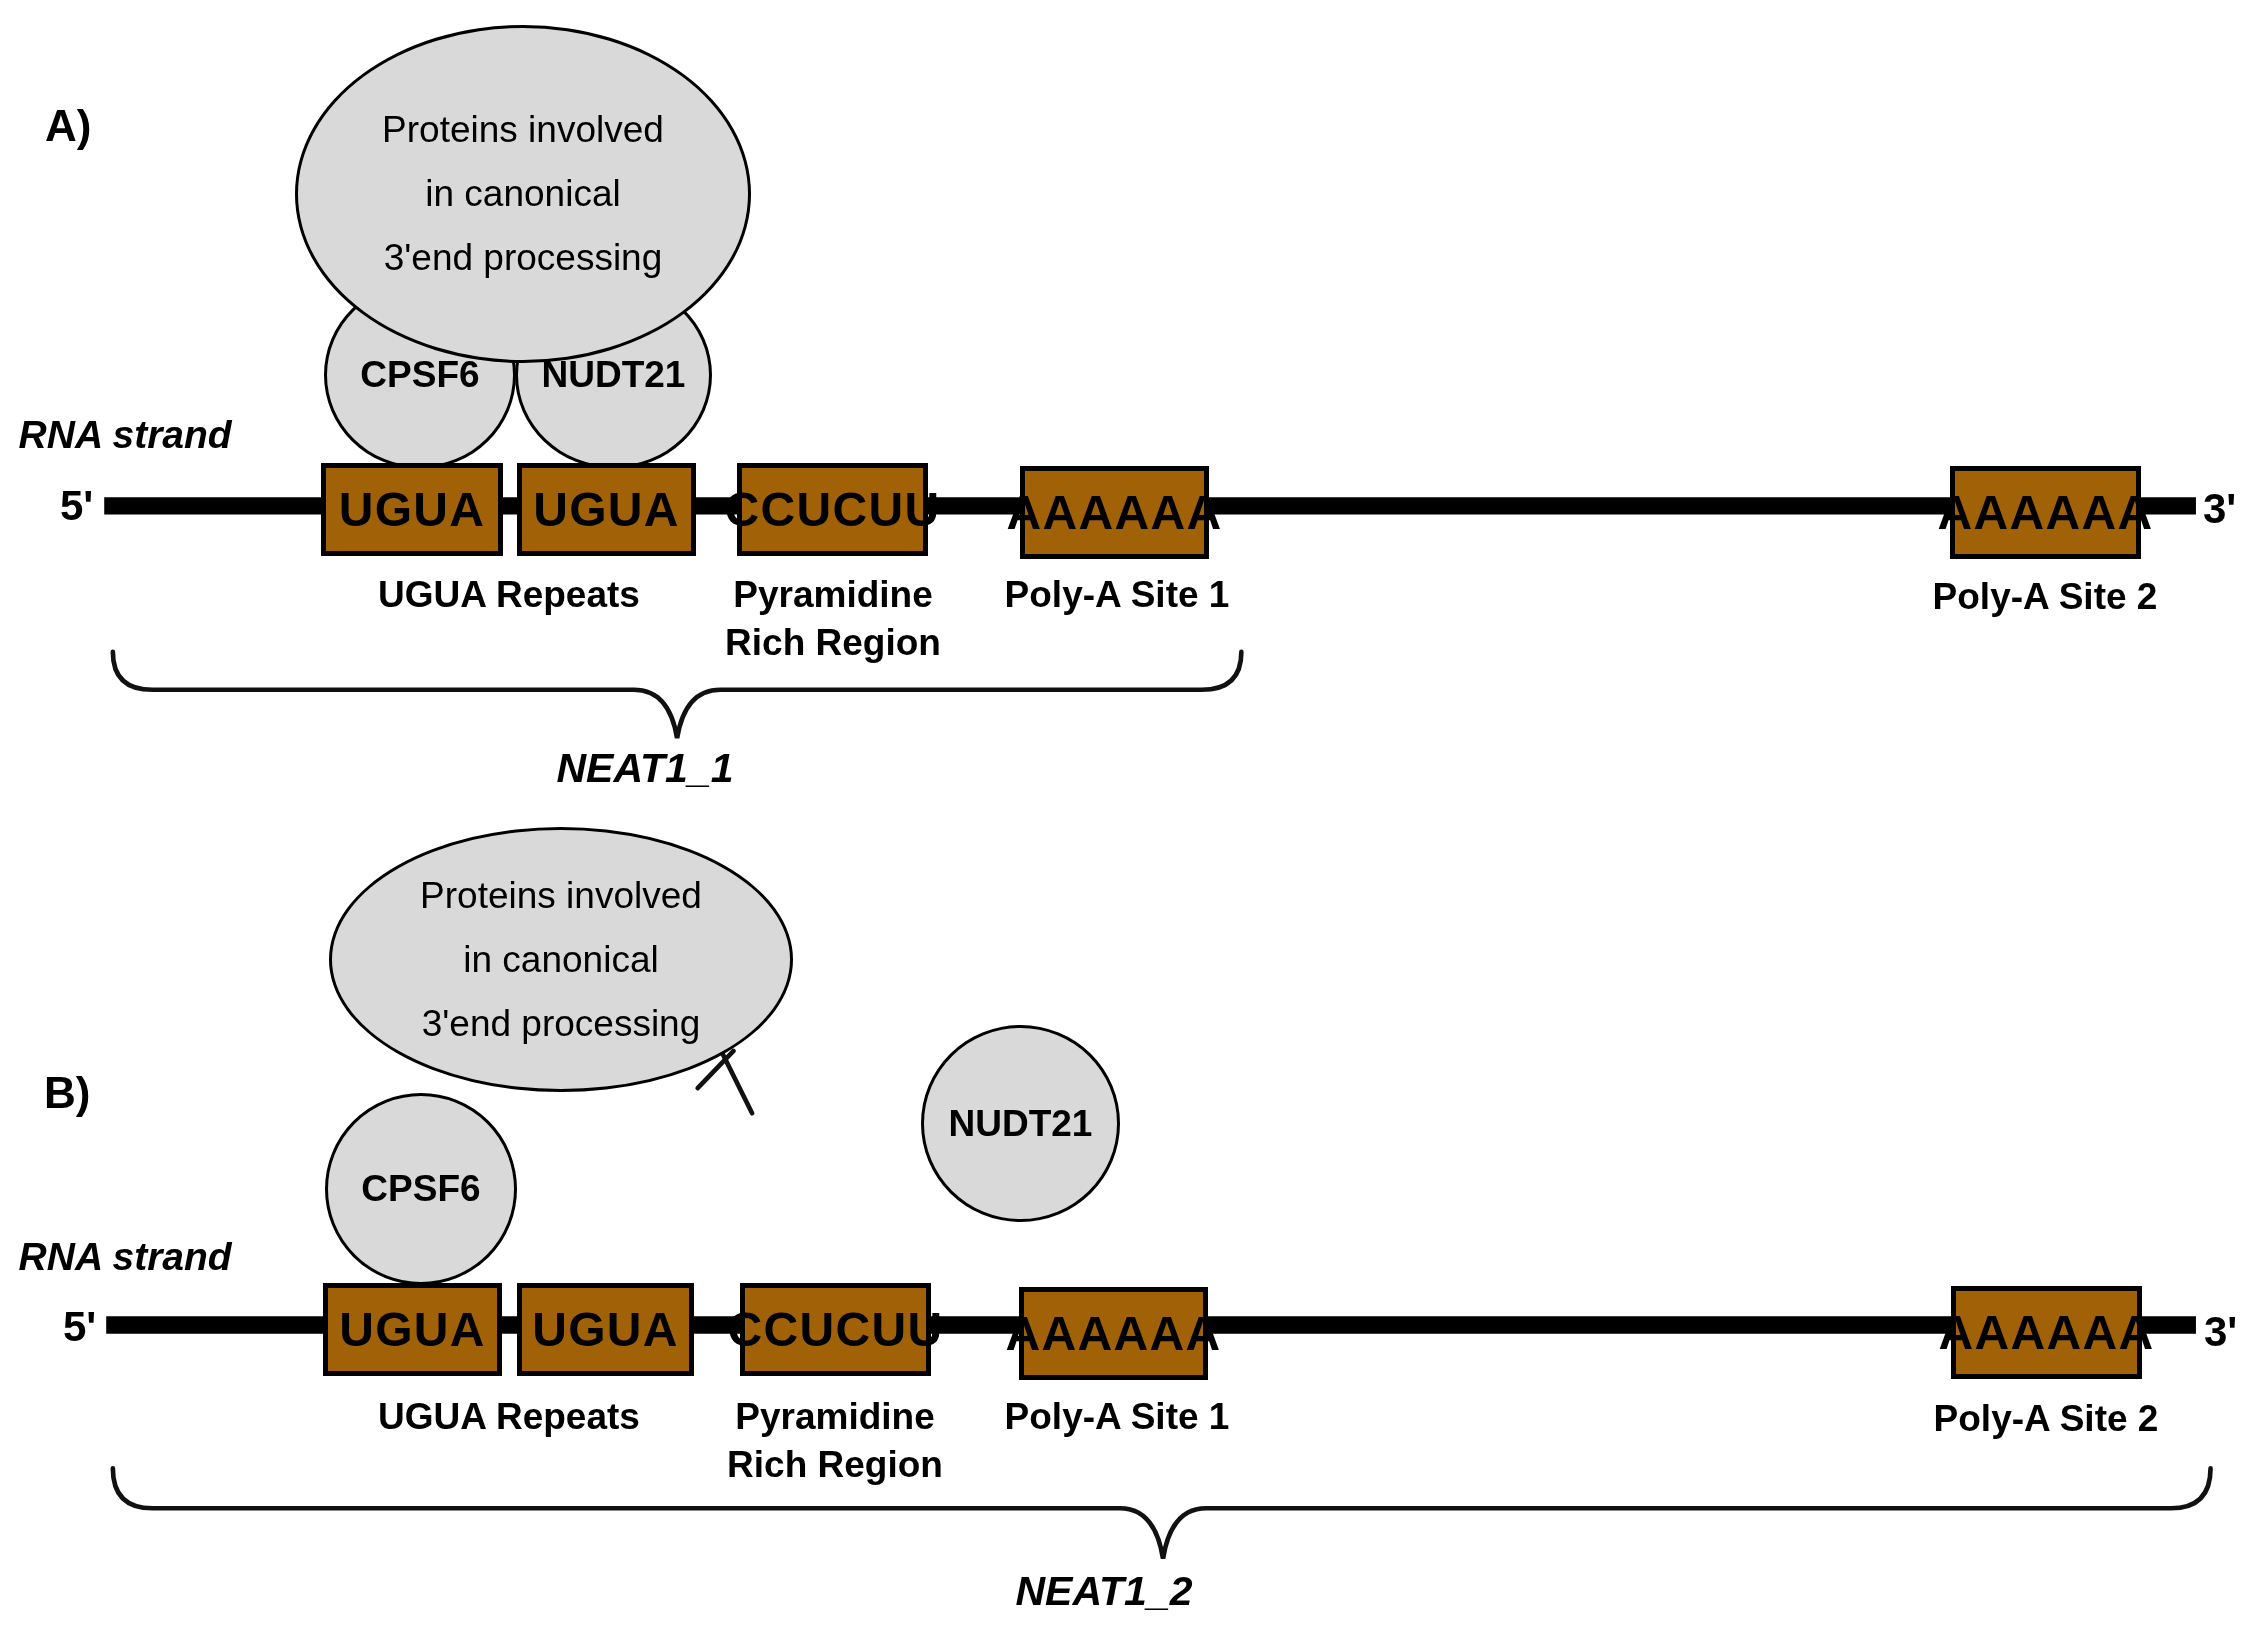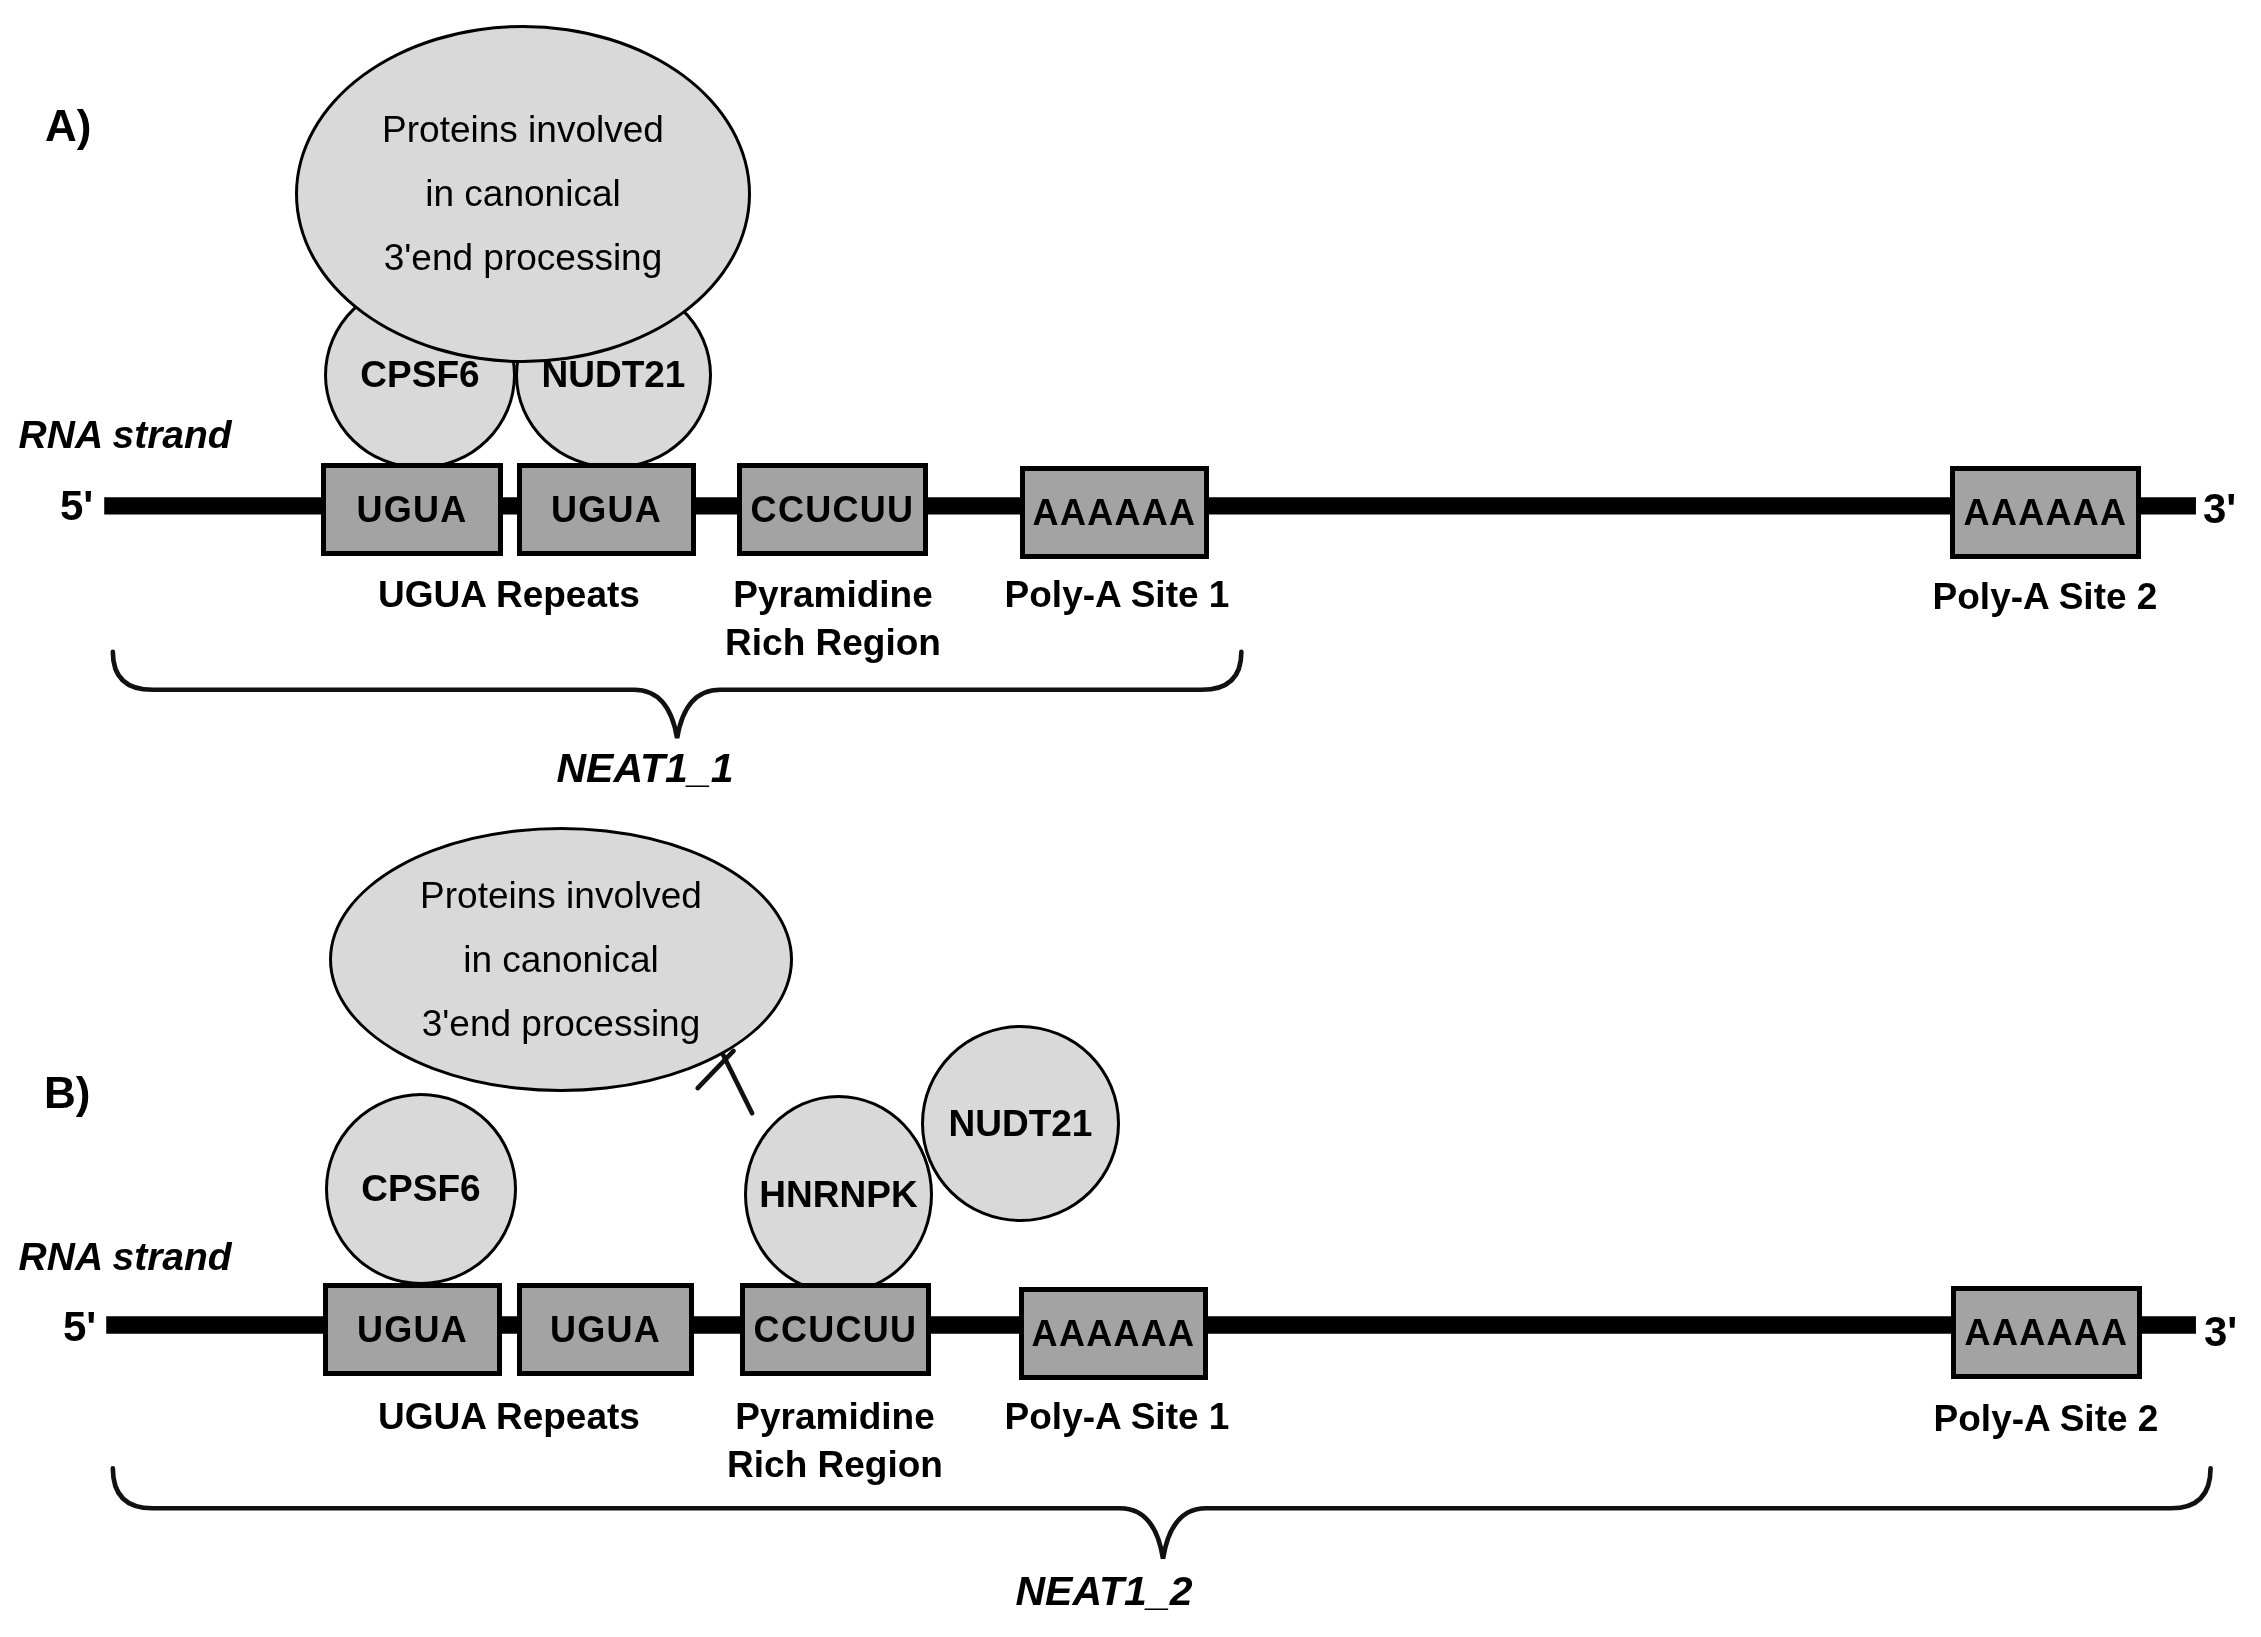--- a/index.html
+++ b/index.html
@@ -23,23 +23,23 @@
   }
   .big-ellipse .txt{
     font-size:37px;font-weight:normal;line-height:64px;
   }
   .protein{
     background:#d9d9d9;border:3.3px solid #000000;border-radius:50%;
     display:flex;align-items:center;justify-content:center;
     font-size:37px;font-weight:bold;z-index:2;text-align:center;
   }
   .seq-box{
-    background:#a3a3a3;border:5.3px solid #000000;
+    background:#a16207;border:5.3px solid #000000;
     display:flex;align-items:center;justify-content:center;
-    font-size:36px;font-weight:bold;letter-spacing:1.3px;z-index:4;
+    font-size:48px;font-weight:bold;letter-spacing:1.3px;z-index:4;
     box-sizing:border-box;
   }
   .lbl{
     font-size:37px;font-weight:bold;z-index:5;white-space:nowrap;
   }
   .lbl-c{transform:translateX(-50%);text-align:center;}
   .strand-lbl{
     font-size:39px;font-weight:bold;font-style:italic;z-index:5;white-space:nowrap;
   }
   .prime{
@@ -106,23 +106,20 @@
   <div class="abs lbl lbl-c" style="left:1117px;top:574px;">Poly-A Site 1</div>
   <div class="abs lbl lbl-c" style="left:2045px;top:576px;">Poly-A Site 2</div>
 
   <div class="abs neat" style="left:645px;top:745px;">NEAT1_1</div>
 
   <div class="abs panel-letter" style="left:44px;top:1068px;">B)</div>
 
   <div class="abs protein" style="left:921px;top:1025px;width:193px;height:191px;">
     <span>NUDT21</span>
   </div>
-  <div class="abs protein" style="left:744px;top:1095px;width:183px;height:193px;">
-    <span>HNRNPK</span>
-  </div>
   <div class="abs protein" style="left:325px;top:1093px;width:186px;height:186px;">
     <span>CPSF6</span>
   </div>
 
   <div class="abs big-ellipse" style="left:329px;top:827px;width:458px;height:259px;">
     <div class="txt">
       <div>Proteins involved</div>
       <div>in canonical</div>
       <div>3'end processing</div>
     </div>

